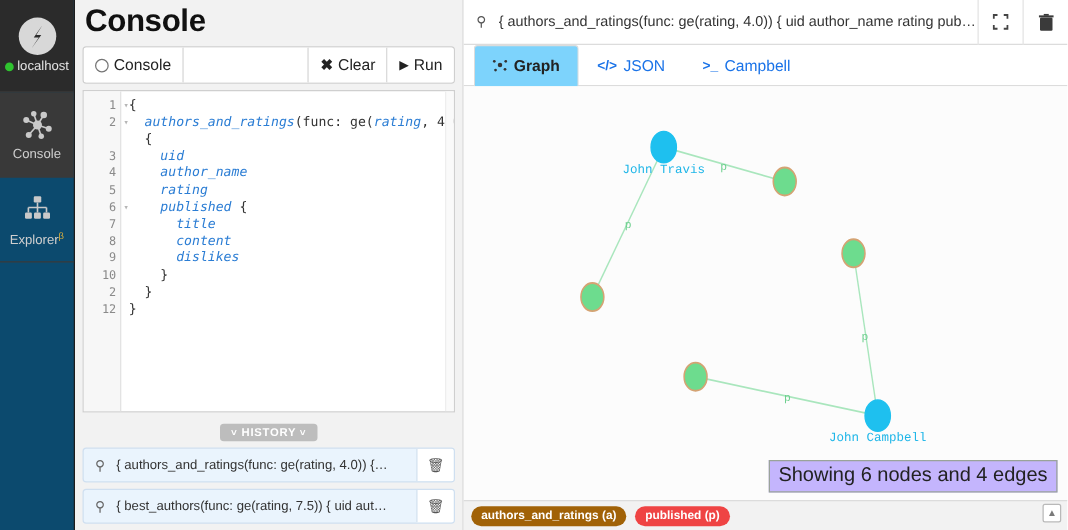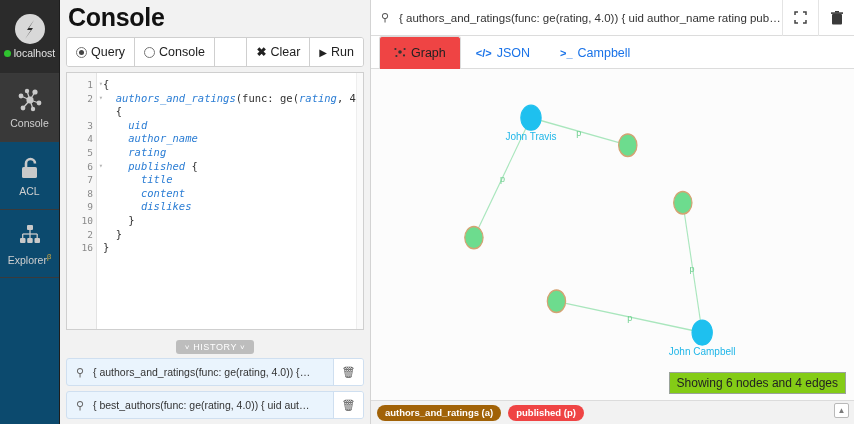--- a/index.html
+++ b/index.html
@@ -116,21 +116,21 @@
   }
   .code .kw { color: #2b7dd4; font-style: italic; }
   .editor-sb {
     position: absolute; right: 0; top: 0; width: 7px; height: 100%;
     background: #fafafa; border-left: 1px solid #eee;
   }
 
   .history-bar { text-align: center; padding: 6px 0 4px; }
   .history-btn {
     display: inline-block; background: #bdbdbd; color: #fff;
-    font-size: 9px; font-weight: normal; letter-spacing: 0.6px;
+    font-size: 9px; font-weight: bold; letter-spacing: 0.6px;
     padding: 2px 9px; border-radius: 3px; cursor: pointer;
   }
   .history-btn .car { font-size: 8px; }
   .hist-list { padding: 0 6px; }
   .hist-item {
     display: flex; align-items: center;
     height: 28px; margin-bottom: 5px;
     border: 1px solid #cfdff0; border-radius: 3px;
     background: #eaf4fd; cursor: pointer; overflow: hidden;
   }
@@ -173,42 +173,42 @@
     border-bottom: 1px solid #dcdcdc; padding-left: 8px;
     background: #fff;
   }
   .tab {
     display: flex; align-items: center; gap: 5px;
     padding: 0 14px; font-size: 12.5px; color: #1a73e8;
     cursor: pointer; border: 1px solid transparent;
     border-bottom: none; margin-bottom: -1px; background: transparent;
   }
   .tab.active {
-    color: #222; font-weight: normal;
+    color: #222; font-weight: bold;
     border-color: #dcdcdc; border-radius: 3px 3px 0 0;
-    background: #ef4444;
+    background: #7dd3fc;
   }
   .tab .t-ico { font-size: 11px; font-weight: bold; }
 
   .graph-area { flex: 1 1 auto; position: relative; background: #fcfcfc; min-height: 0; overflow: hidden; }
   .graph-svg { position: absolute; inset: 0; width: 100%; height: 100%; }
   .node-lbl {
     position: absolute; font-size: 10px; color: #1fb6e8;
     transform: translate(-50%, 0); white-space: nowrap;
-    font-family: Liberation Sans, sans-serif;
+    font-family: Liberation Mono, monospace;
   }
   .edge-lbl {
     position: absolute; font-size: 9px; color: #6dcf8e;
     transform: translate(-50%, -50%);
     font-family: "Liberation Sans", sans-serif;
   }
   .node-count {
     position: absolute; right: 8px; bottom: 6px;
-    border: 1px solid #9aa39a; background: #84cc16;
-    font-size: 12px; color: #222; padding: 3px 7px;
+    border: 1px solid #9aa39a; background: #c4b5fd;
+    font-size: 16px; color: #222; padding: 3px 7px;
   }
   .legend {
     height: 24px; flex: 0 0 24px;
     display: flex; align-items: center; gap: 7px;
     padding: 0 6px; background: #f2f2f2;
     border-top: 1px solid #dcdcdc; position: relative;
   }
   .chip {
     font-size: 9.5px; font-weight: bold; color: #fff;
     padding: 2.5px 8px; border-radius: 9px; cursor: pointer;
@@ -258,29 +258,20 @@
               <line x1="13" y1="13" x2="18" y2="5"></line>
             <line x1="13" y1="13" x2="6" y2="21"></line>
               <line x1="13" y1="13" x2="16" y2="22"></line>
           </g>
         </svg>
       </span>
       <span class="lbl">Console</span>
     </div>
 
 
-    <div class="side-item">
-      <span class="ico">
-        <svg width="26" height="26" viewBox="0 0 26 26" fill="#c9c9c9">
-          <rect x="5" y="12" width="15" height="11" rx="1.6"></rect>
-          <path d="M9 12 V8.5 a4.5 4.5 0 0 1 9 0" fill="none" stroke="#c9c9c9" stroke-width="2.6"></path>
-        </svg>
-      </span>
-      <span class="lbl">ACL</span>
-    </div>
 
     <div class="side-item">
       <span class="ico">
         <svg width="26" height="26" viewBox="0 0 26 26" fill="#c9c9c9">
           <rect x="10" y="3" width="6" height="5" rx="1"></rect>
           <rect x="3" y="16" width="5.5" height="5" rx="1"></rect>
           <rect x="10.2" y="16" width="5.5" height="5" rx="1"></rect>
           <rect x="17.5" y="16" width="5.5" height="5" rx="1"></rect>
           <g stroke="#c9c9c9" stroke-width="1.3" fill="none">
             <line x1="13" y1="8" x2="13" y2="12"></line>
@@ -295,24 +286,20 @@
         <span>Explorer</span><span class="beta">β</span>
       </span>
     </div>
   </div>
 
   <div class="left-pane">
     <div class="page-title">Console</div>
 
     <div class="toolbar">
       <div class="tb-btn">
-        <span class="radio on"></span>
-        <span>Query</span>
-      </div>
-      <div class="tb-btn">
         <span class="radio"></span>
         <span>Console</span>
       </div>
       <div class="tb-spacer"></div>
       <div class="tb-btn">
         <span class="x-ico">✖</span>
         <span>Clear</span>
       </div>
       <div class="tb-btn last">
         <span class="play-ico">▶</span>
@@ -327,21 +314,21 @@
           <div class="gline"></div>
           <div class="gline">3</div>
           <div class="gline">4</div>
           <div class="gline">5</div>
           <div class="gline">6<span class="fold">▾</span></div>
           <div class="gline">7</div>
           <div class="gline">8</div>
           <div class="gline">9</div>
           <div class="gline">10</div>
           <div class="gline">2</div>
-          <div class="gline">16</div>
+          <div class="gline">12</div>
         </div>
       <div class="code" id="codearea"><div>{</div><div>  <span class="kw">authors_and_ratings</span>(func: ge(<span class="kw">rating</span>, 4.0))</div><div>  {</div><div>    <span class="kw">uid</span></div><div>    <span class="kw">author_name</span></div><div>    <span class="kw">rating</span></div><div>    <span class="kw">published</span> {</div><div>      <span class="kw">title</span></div><div>      <span class="kw">content</span></div><div>      <span class="kw">dislikes</span></div><div>    }</div><div>  }</div><div>}</div></div>
       <div class="editor-sb"></div>
     </div>
 
     <div class="history-bar">
       <span class="history-btn">
         <span class="car">˅</span>
         <span>HISTORY</span>
         <span class="car">˅</span>
@@ -349,21 +336,21 @@
     </div>
 
     <div class="hist-list">
       <div class="hist-item">
         <span class="mag">⚲</span>
         <span class="txt">{ authors_and_ratings(func: ge(rating, 4.0)) { uid ...</span>
         <span class="trash">🗑</span>
       </div>
       <div class="hist-item">
         <span class="mag">⚲</span>
-        <span class="txt">{ best_authors(func: ge(rating, 4.0)) { uid author...</span>
+        <span class="txt">{ best_authors(func: ge(rating, 7.5)) { uid author...</span>
         <span class="trash">🗑</span>
       </div>
     </div>
   </div>
 
   <div class="right-pane">
     <div class="result-head">
       <span class="mag">⚲</span>
       <span class="q">{ authors_and_ratings(func: ge(rating, 4.0)) { uid author_name rating published { ......</span>
       <span class="head-btn">

